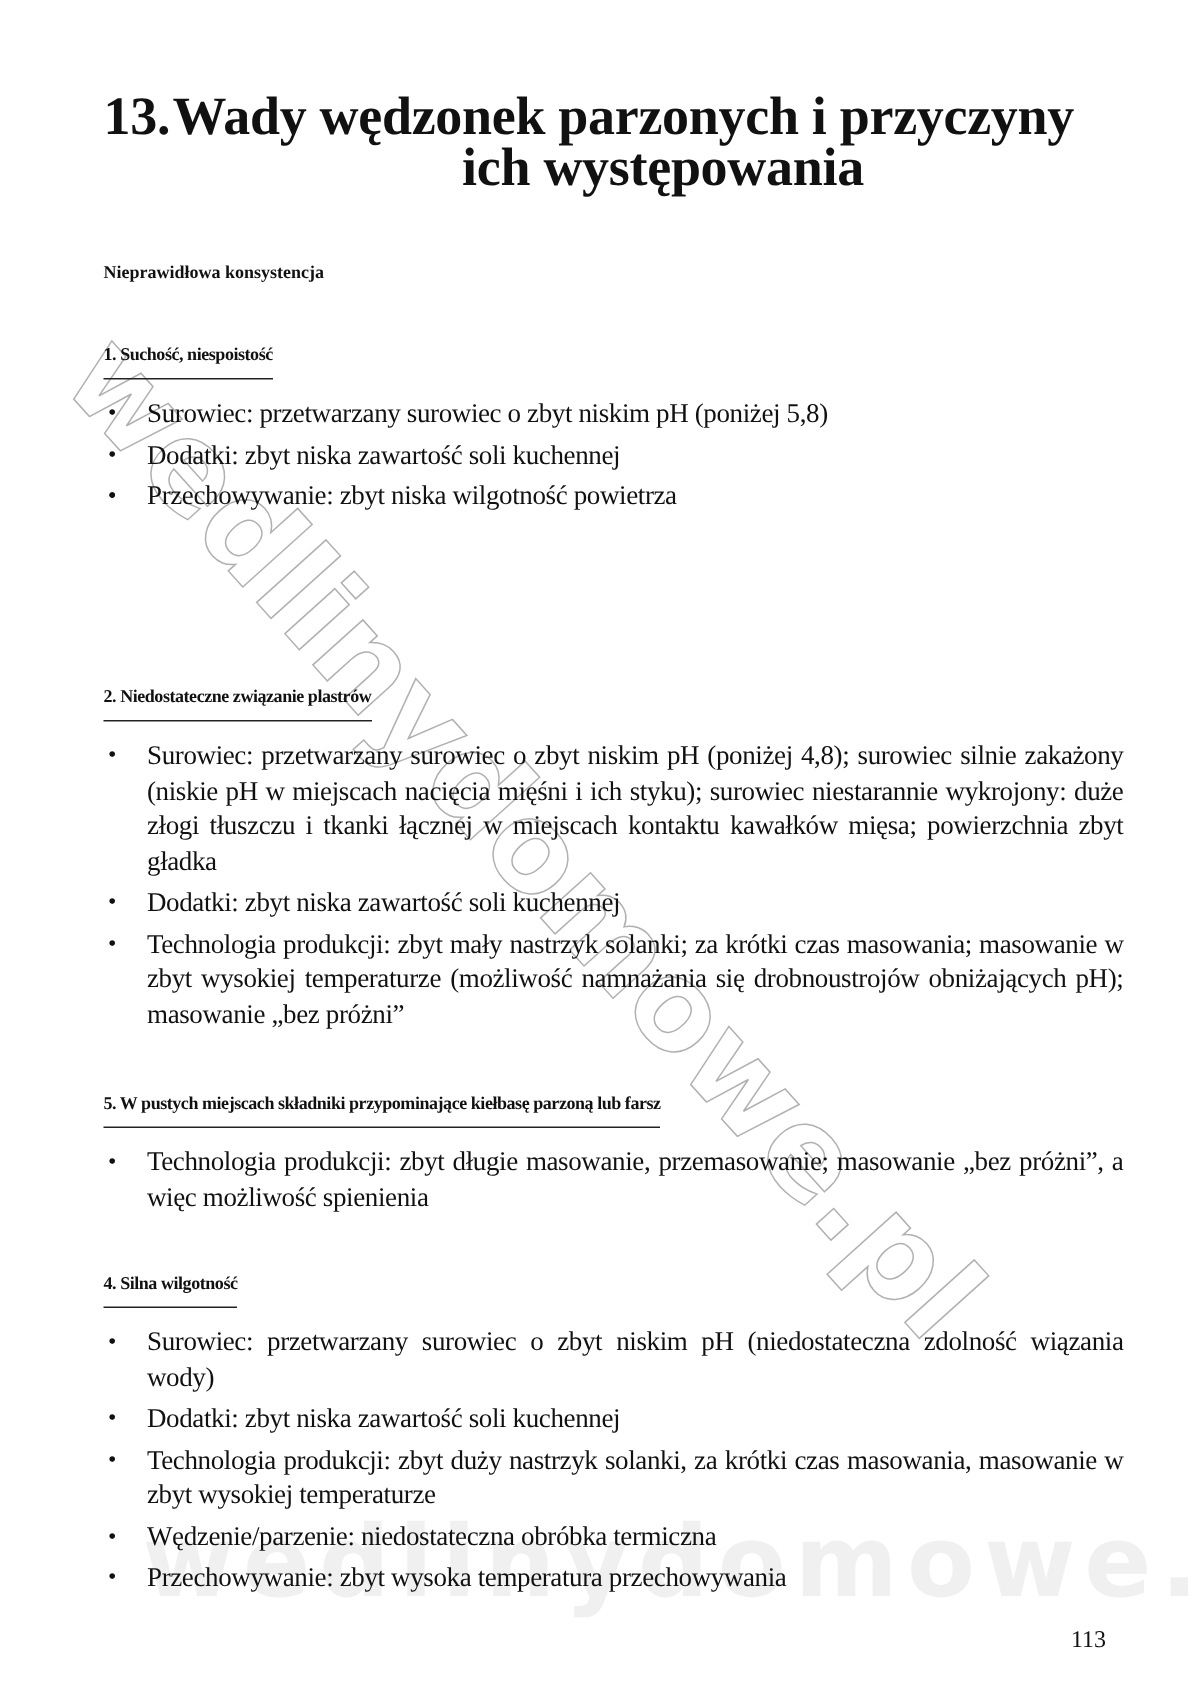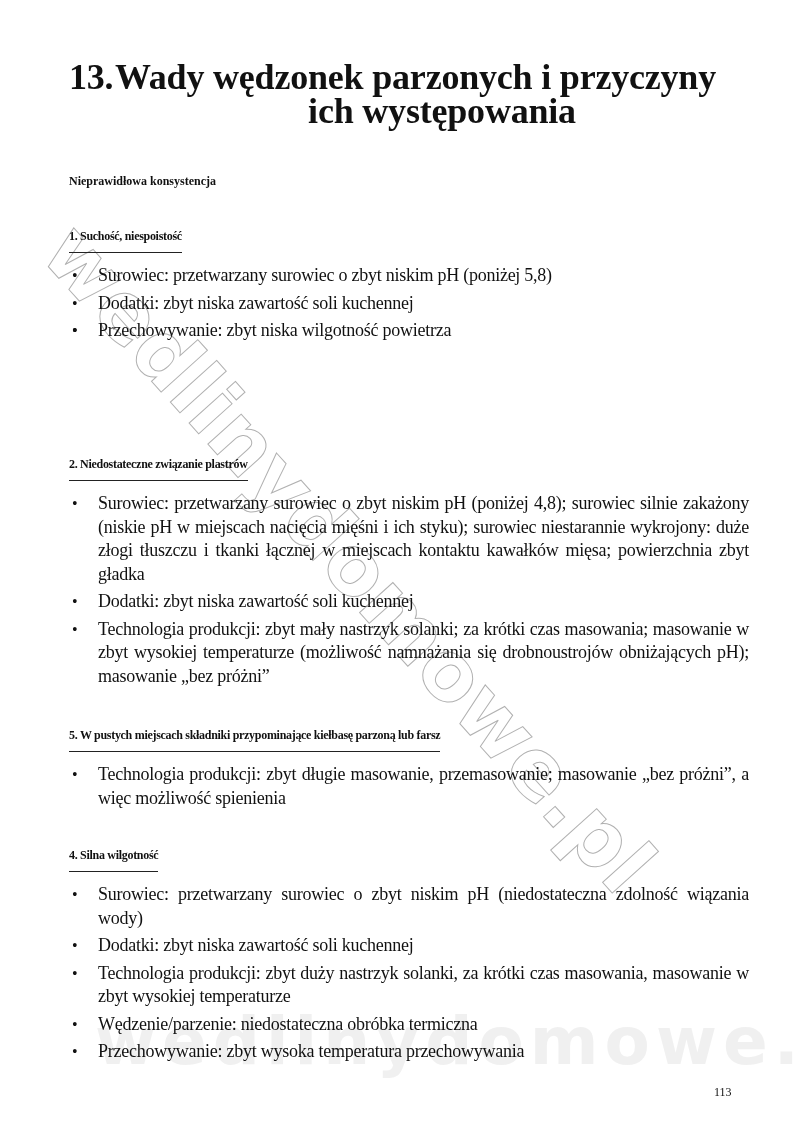--- a/index.html
+++ b/index.html
@@ -16,21 +16,21 @@
   .sub-title { display: inline-block; font-size: 12px; line-height: 22px;
         border-bottom: 1.3px solid #222; padding-bottom: 5px; margin: 0; letter-spacing: -0.3px; }
   ul.items { list-style: none; margin: 11px 0 0 0; padding: 0; }
   ul.items li { position: relative; padding-left: 29px; font-size: 18px; line-height: 23.5px;
         margin-bottom: 4px; text-align: justify; letter-spacing: -0.25px; }
   ul.items li .bullet { position: absolute; left: 3px; top: 0; font-size: 16px; }
   .s1 { top: 225px; }
   .s2 { top: 453px; }
   .s3 { top: 724px; }
   .s4 { top: 844px; }
-  .page-number { position: absolute; left: 714px; top: 1085px; font-size: 12px; }
+  .page-number { position: absolute; left: 714px; top: 1085px; font-size: 16px; }
   .wm-diag { position: absolute; left: 60px; top: 470px; transform: rotate(48deg);
         transform-origin: 0 0; font-family: "DejaVu Sans", sans-serif; font-size: 82px;
         font-weight: bold; color: transparent; -webkit-text-stroke: 1px rgba(80,80,80,0.45);
         white-space: nowrap; pointer-events: none; }
   .wm-diag { left: 95px; top: 205px; }
   .wm-bottom { position: absolute; left: 95px; top: 1003px; font-family: "DejaVu Sans", sans-serif;
         font-size: 66px; font-weight: bold; color: rgba(200,200,200,0.28); letter-spacing: 6px;
         white-space: nowrap; pointer-events: none; }
 </style>
 </head>

